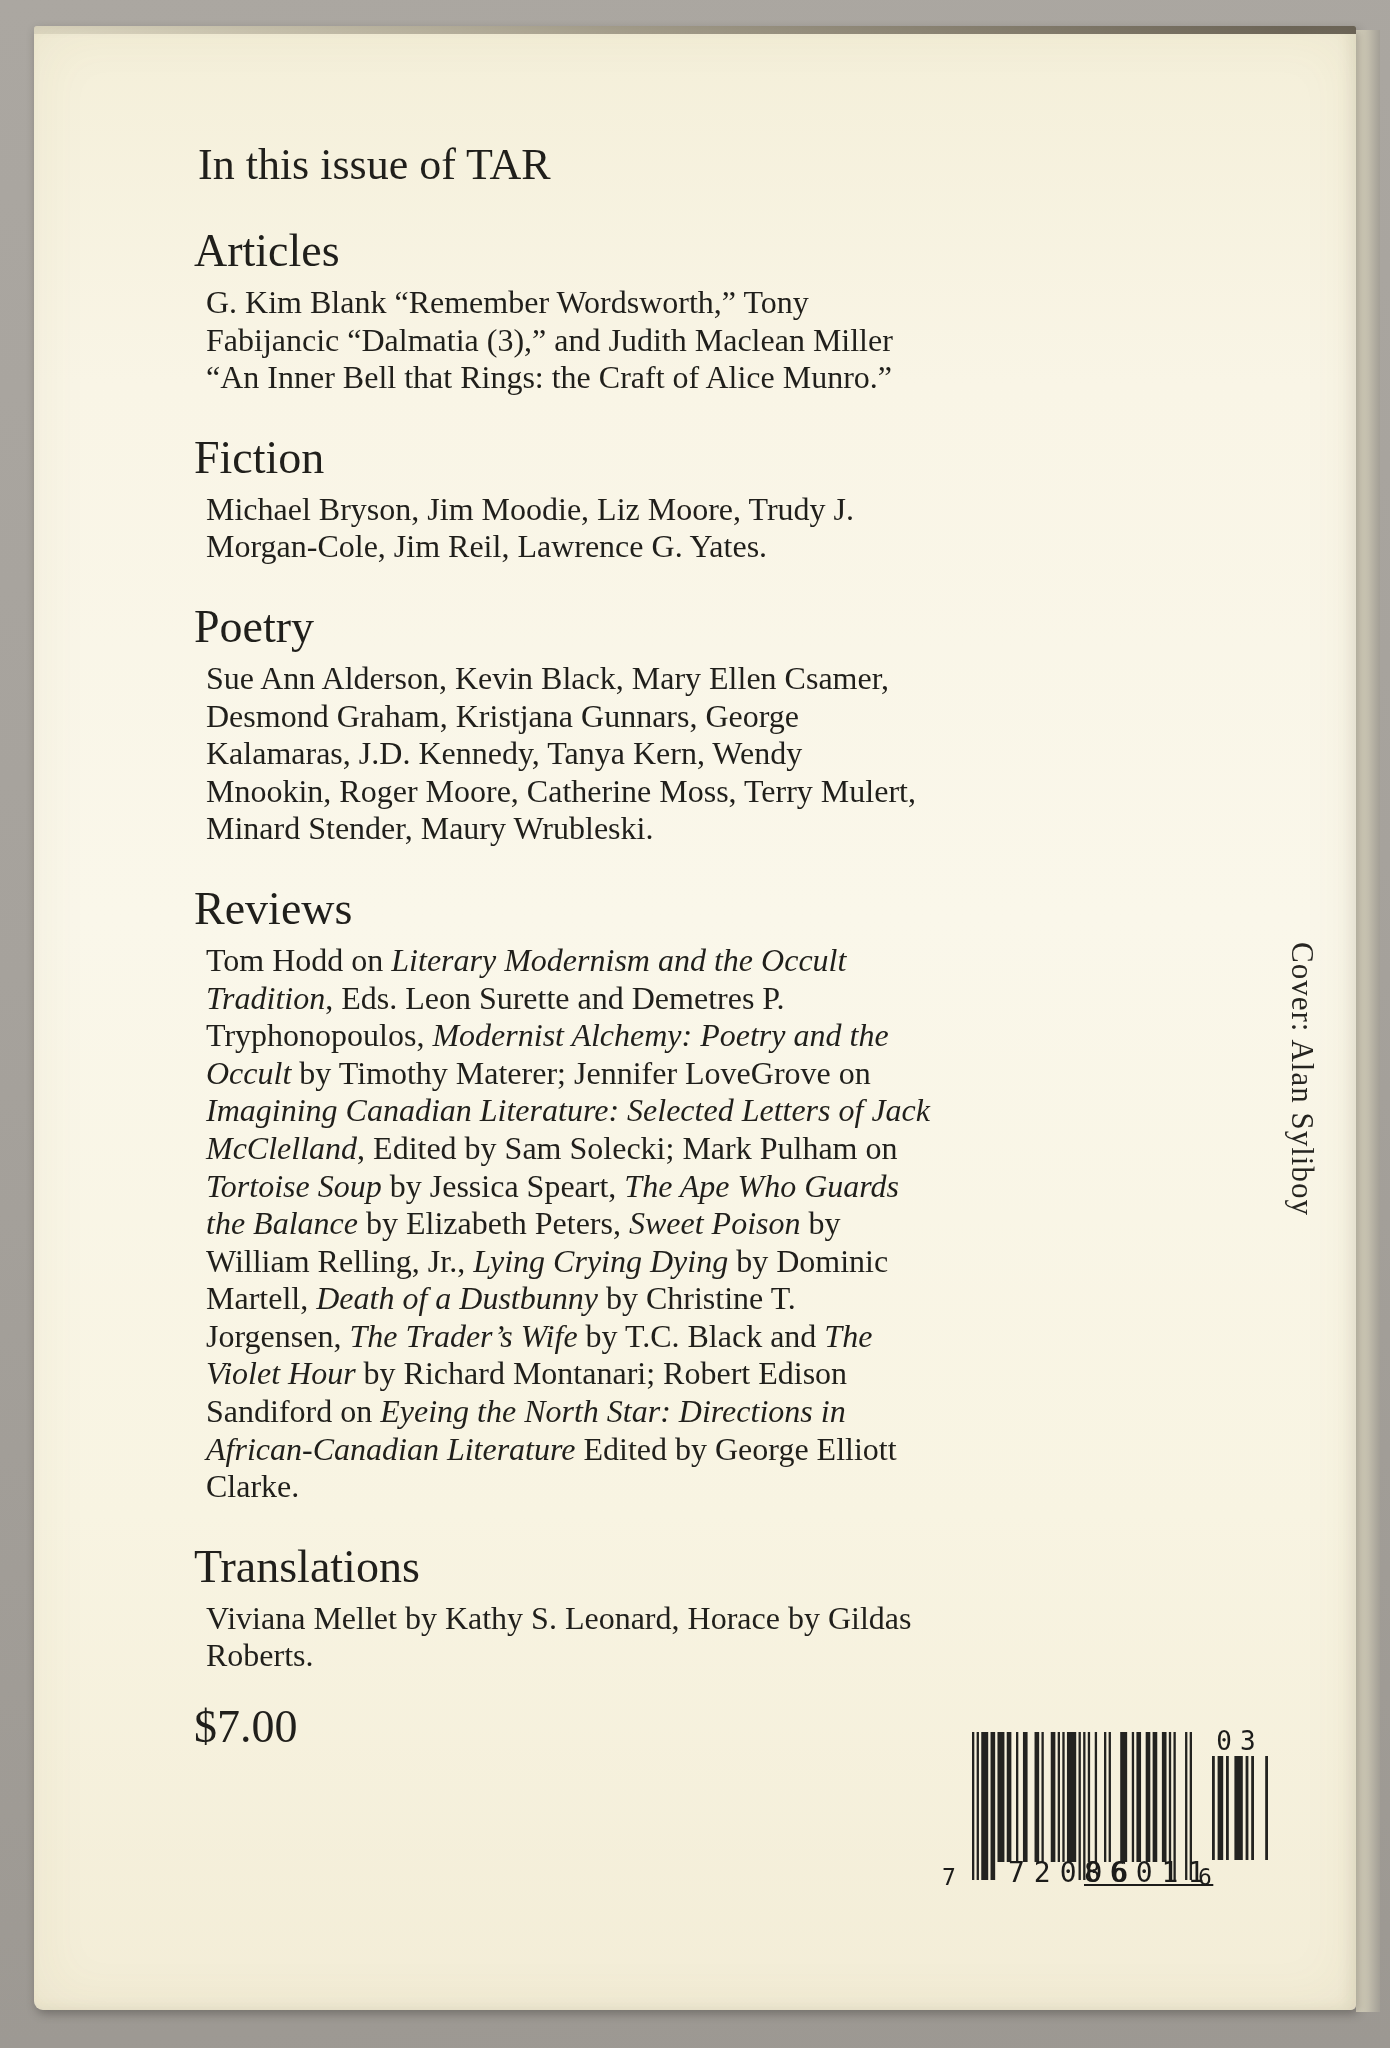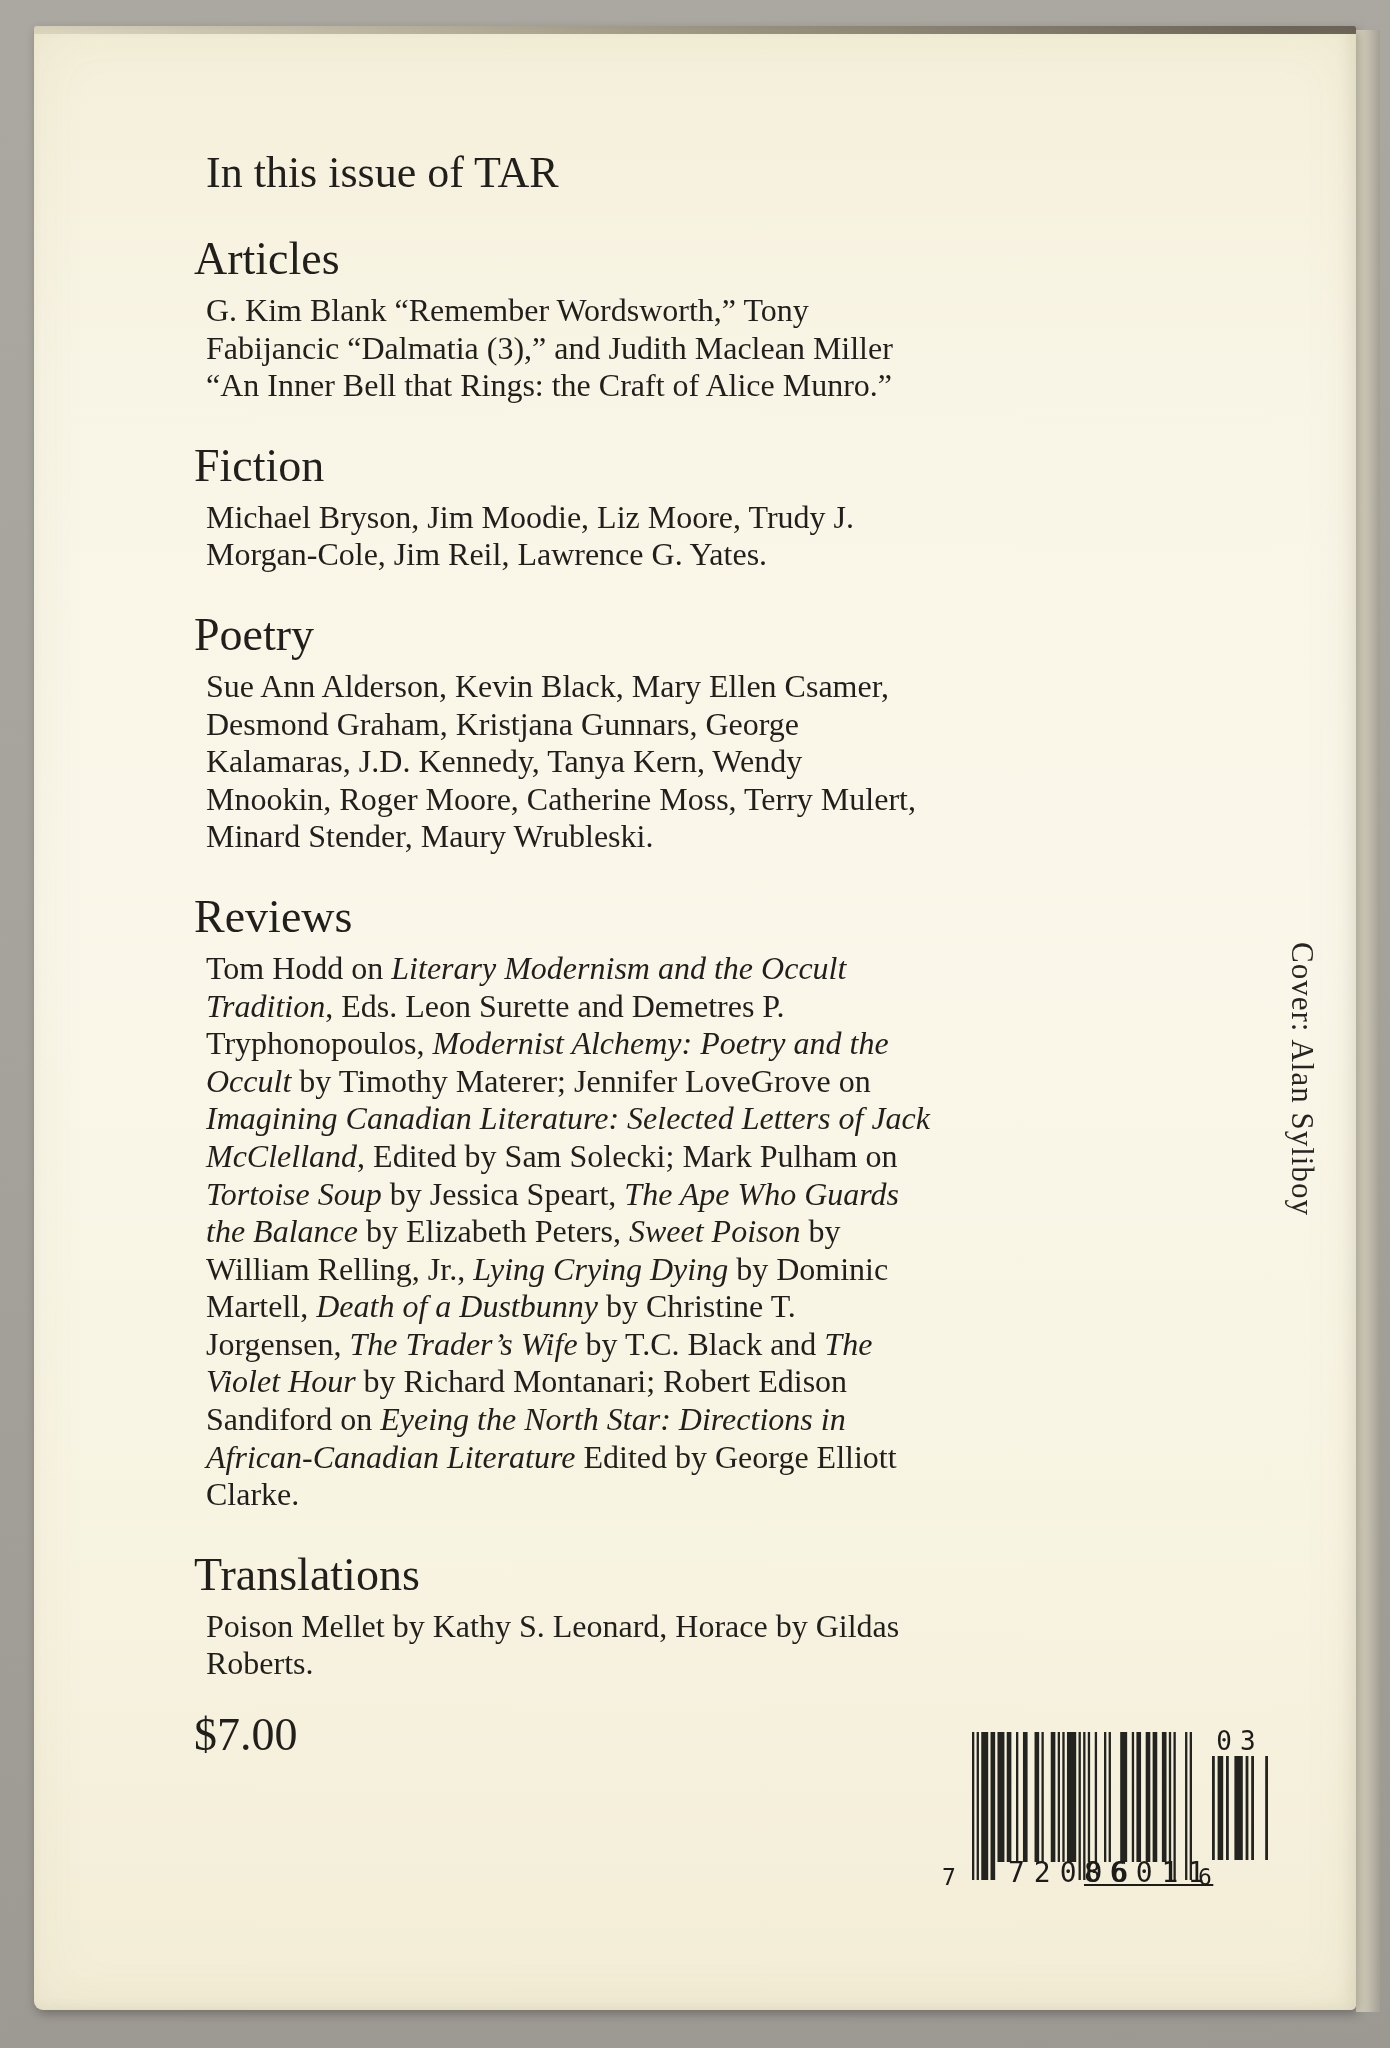--- a/index.html
+++ b/index.html
@@ -24,21 +24,21 @@
   }
   .pageblock{ 
     position:absolute;left:1356px;top:30px;width:24px;height:1982px;
     background:linear-gradient(90deg,#dcd6c2 0%,#c9c4b2 40%,#a39f96 100%);
   }
   
   .content{
     position:absolute;left:160px;top:0;width:800px;padding-top:110px;
     color:#201f1b;
   }
-  .page-title{font-size:44px;line-height:50px;font-weight:normal;margin:12px;}
+  .page-title{font-size:44px;line-height:50px;font-weight:normal;margin:4px;}
   .section{margin-top:36px;}
   .section-heading{font-size:46px;line-height:50px;font-weight:normal;margin:0 0 8px 0;}
   .section-body{margin:0;}
   .tline{font-size:32px;line-height:37.6px;white-space:nowrap;margin-left:12px;}
   .tline i{font-style:italic;}
   .price{margin-top:26px;font-size:46px;line-height:52px;}
   
   .credit{
     position:absolute;left:1250px;top:916px;height:330px;
     writing-mode:vertical-rl;
@@ -114,21 +114,21 @@
           <div class="tline"><i>Violet Hour</i><span> by Richard Montanari; Robert Edison</span></div>
           <div class="tline"><span>Sandiford on </span><i>Eyeing the North Star: Directions in</i></div>
           <div class="tline"><i>African-Canadian Literature</i><span> Edited by George Elliott</span></div>
           <div class="tline"><span>Clarke.</span></div>
         </div>
     </div>
 
     <div class="section">
       <h2 class="section-heading">Translations</h2>
       <div class="section-body">
-          <div class="tline"><span>Poison Mellet by Kathy S. Leonard, Horace by Gildas</span></div>
+          <div class="tline"><span>Viviana Mellet by Kathy S. Leonard, Horace by Gildas</span></div>
           <div class="tline"><span>Roberts.</span></div>
         </div>
     </div>
 
     <div class="price">$7.00</div>
   </div>
 
   <div class="credit">Cover: Alan Syliboy</div>
 
   <div class="barcode-wrap">

